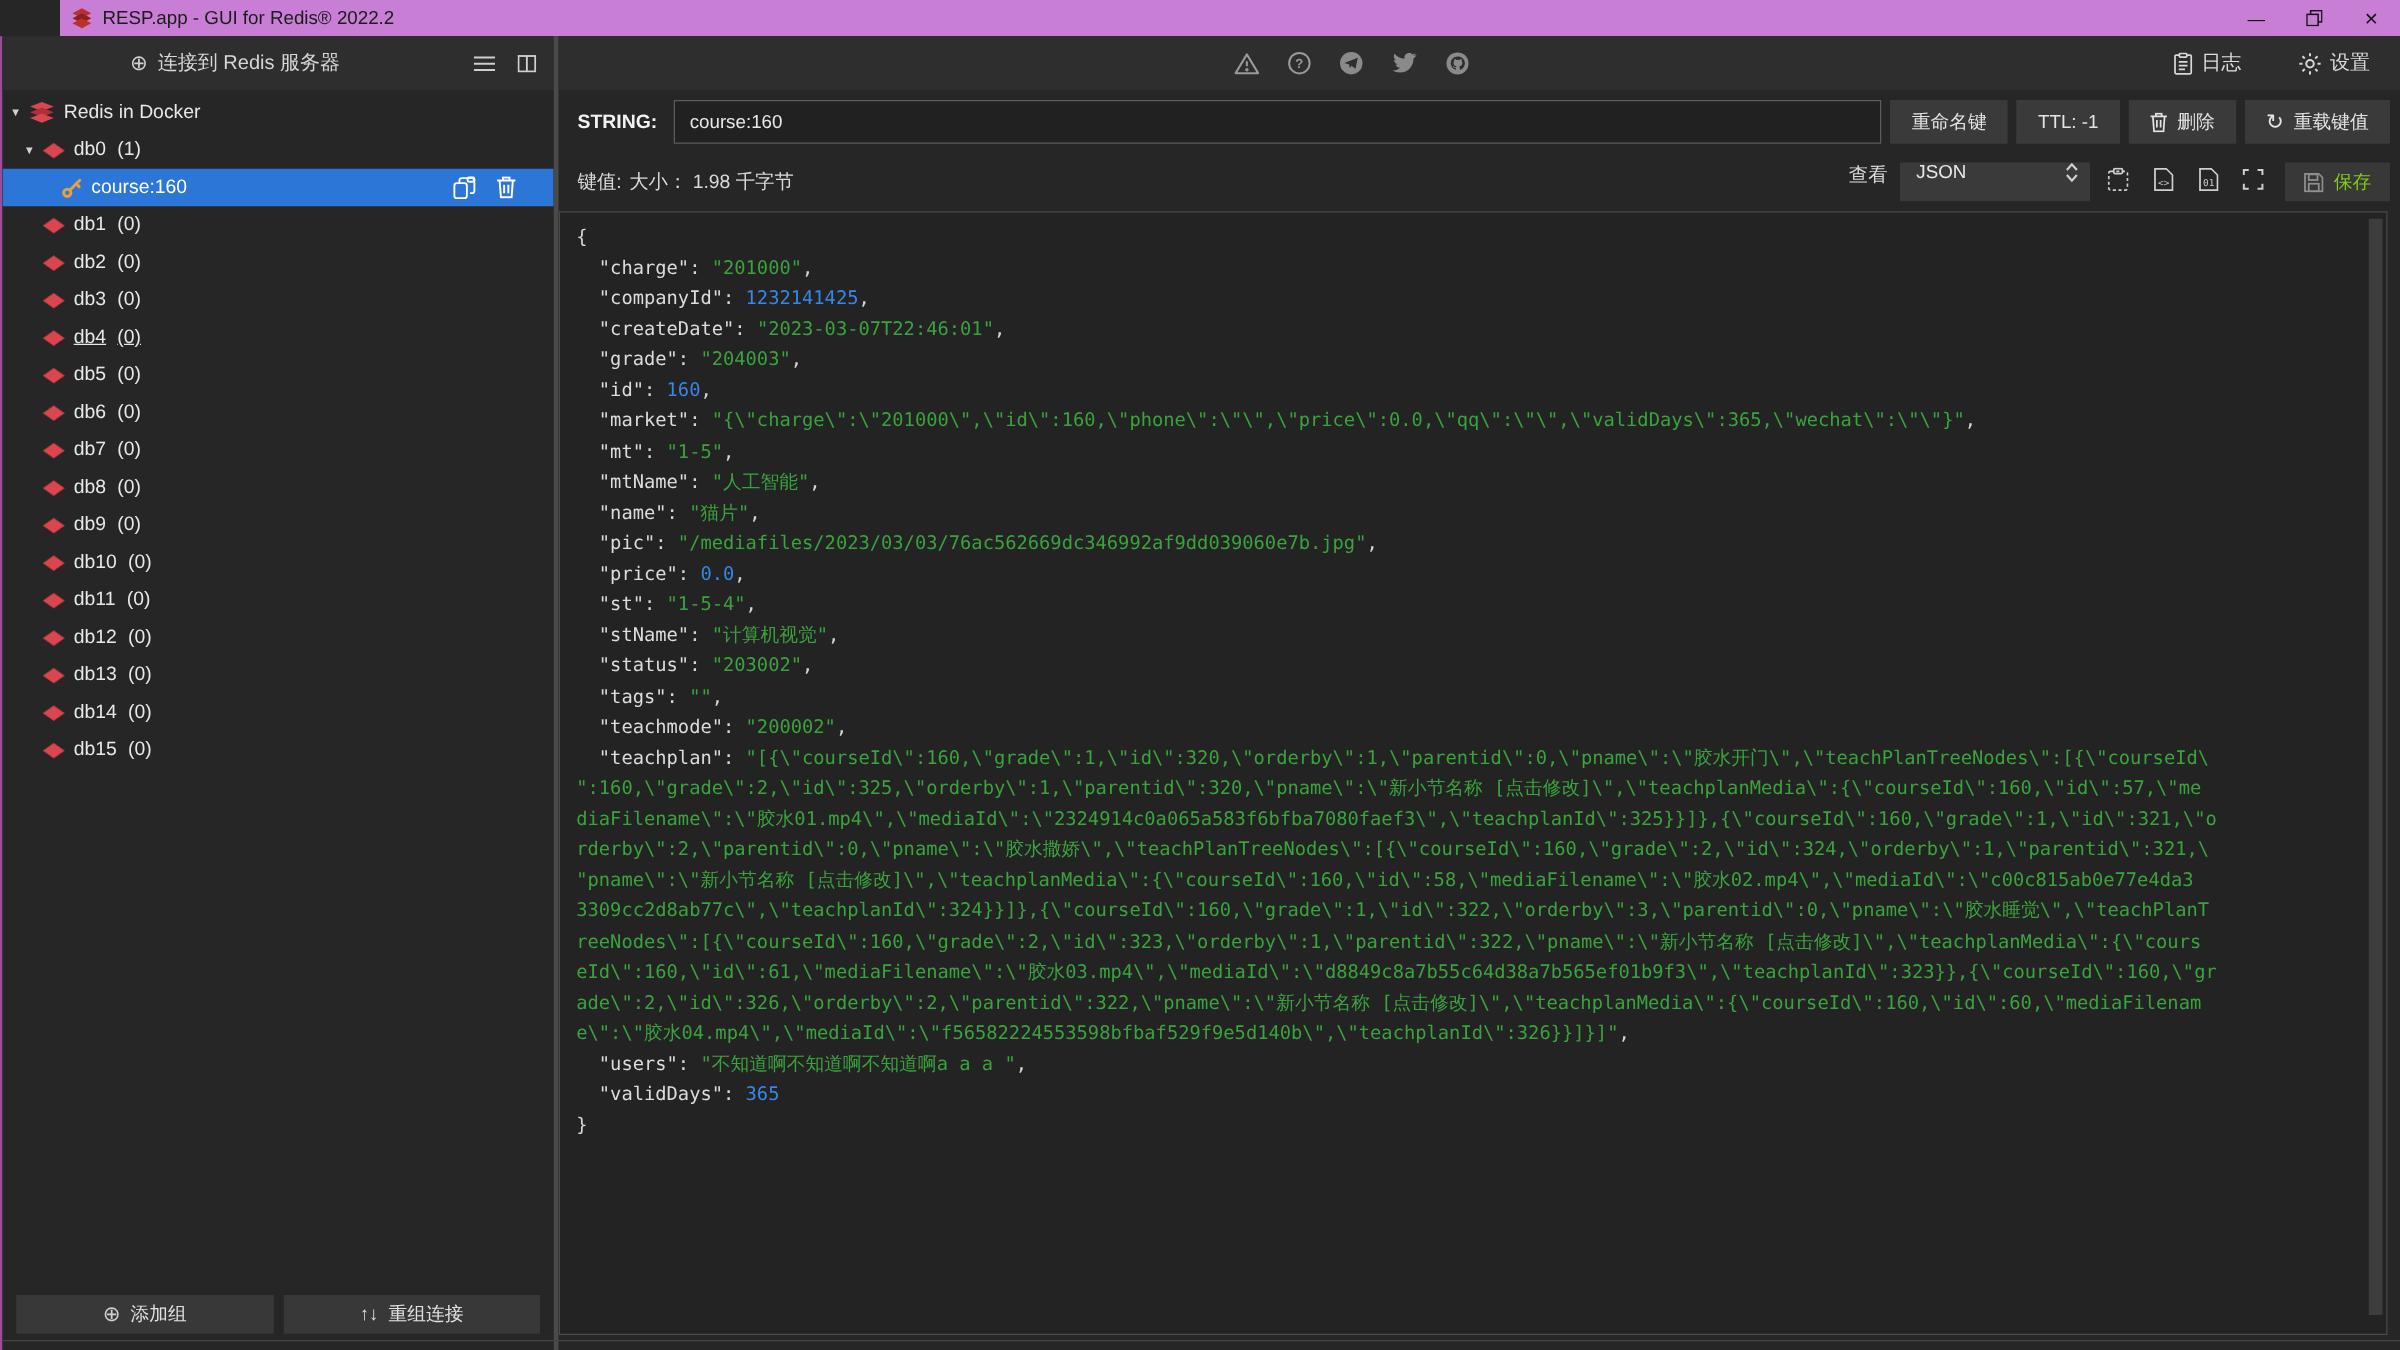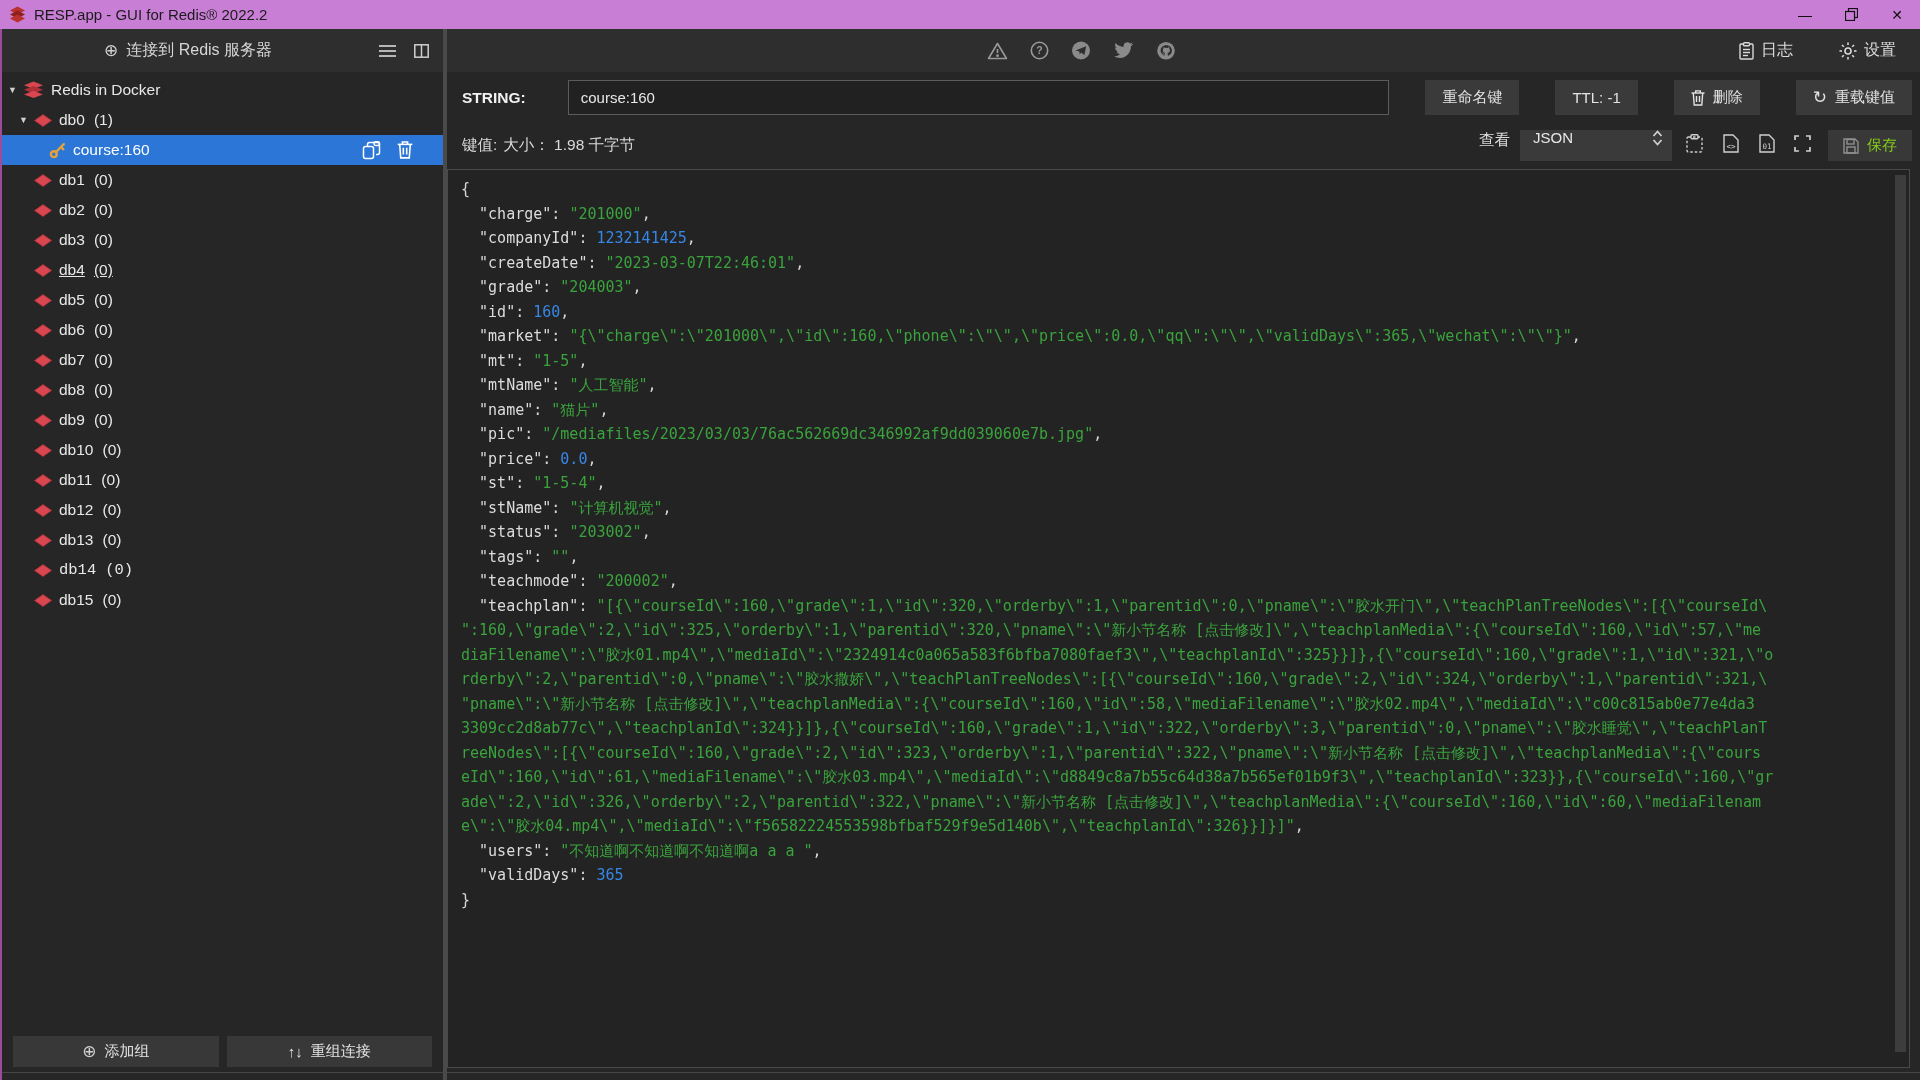--- a/index.html
+++ b/index.html
@@ -1,21 +1,21 @@
 <!DOCTYPE html>
 <html><head>
 <meta charset="utf-8">
 <style>
   * { margin:0; padding:0; box-sizing:border-box; }
   html,body { width:1920px; height:1080px; overflow:hidden; background:#262626;
     font-family:"Liberation Sans", sans-serif; -webkit-font-smoothing:antialiased; }
 
   
   .titlebar { height:29px; background:#c87ed4; display:flex; align-items:center;
-    color:#1b1b1b; font-size:15px; padding-left:9px; }
+    color:#1b1b1b; font-size:15px; padding-left:9px;margin-left:48px; }
   .titlebar .app-icon { width:17px; height:17px; margin-right:8px; }
   .win-controls { margin-left:auto; display:flex; height:100%; }
   .win-btn { width:46px; height:100%; display:flex; align-items:center; justify-content:center;
     font-size:14px; color:#111; cursor:default; }
 
   
   .app { display:flex; height:1051px; border-left:2px solid #9b4d9b; position:relative; }
   .bottom-line { position:absolute; left:0; right:0; bottom:7px; border-top:1px solid #454545; }
 
   
@@ -46,21 +46,21 @@
   .mt-spacer { width:540px; }
   .mt-icons { display:flex; gap:22px; align-items:center; }
   .mt-right { margin-left:auto; display:flex; align-items:center; gap:46px; padding-right:24px; }
   .mt-right .labeled { display:flex; align-items:center; gap:7px; color:#dcdcdc; font-size:16px; cursor:default; }
 
   .tab-bar { height:33px; background:#252525; display:flex; align-items:center; justify-content:center;
     color:#e2e2e2; font-size:15px; flex:none; }
   .tab { display:flex; align-items:center; gap:5px; cursor:default; }
   .tab-close { margin-left:6px; font-size:15px; color:#cccccc; cursor:pointer; }
 
-  .key-row { height:51px; display:flex; align-items:center; padding:0 8px 0 15px; flex:none;gap:29px; }
+  .key-row { height:51px; display:flex; align-items:center; padding:0 8px 0 15px; flex:none; }
   .key-type { font-weight:bold; color:#f2f2f2; font-size:15.5px; margin-right:13px; }
   .key-name-input { flex:1; height:35px; background:#212121; border:1px solid #5c5c5c; color:#e8e8e8;
     font-size:15px; padding:0 12px; font-family:"Liberation Sans", sans-serif; outline:none; }
   .kr-btn { height:35px; background:#3a3a3a; border:none; color:#e3e3e3; font-size:15px; margin-left:7px;
     padding:0 17px; display:flex; align-items:center; gap:8px; cursor:default; flex:none; }
 
   .info-row { height:45px; display:flex; align-items:center; padding:0 8px 0 15px; flex:none;
     color:#dadada; font-size:15.5px; }
   .info-left { display:flex; gap:6px; align-items:center; }
   .info-right { margin-left:auto; display:flex; align-items:flex-start; }
@@ -296,21 +296,21 @@
         </div>
         <div class="tree-row" style="padding-left: 32px;">
           <span class="t-icon">
             <svg width="18" height="13" viewBox="0 0 18 13">
               <polygon points="9,0.5 17.5,6.5 9,12.5 0.5,6.5" fill="#d9464f" stroke="#a8323a" stroke-width="0.8" stroke-linejoin="round"></polygon>
             </svg>
           </span>
           <span>db13</span>
           <span class="count">(0)</span>
         </div>
-        <div class="tree-row" style="padding-left: 32px; font-family: Liberation Mono, monospace;">
+        <div class="tree-row" style="padding-left: 32px;">
           <span class="t-icon">
             <svg width="18" height="13" viewBox="0 0 18 13">
               <polygon points="9,0.5 17.5,6.5 9,12.5 0.5,6.5" fill="#d9464f" stroke="#a8323a" stroke-width="0.8" stroke-linejoin="round"></polygon>
             </svg>
           </span>
           <span>db14</span>
           <span class="count">(0)</span>
         </div>
         <div class="tree-row" style="padding-left: 32px;">
           <span class="t-icon">

